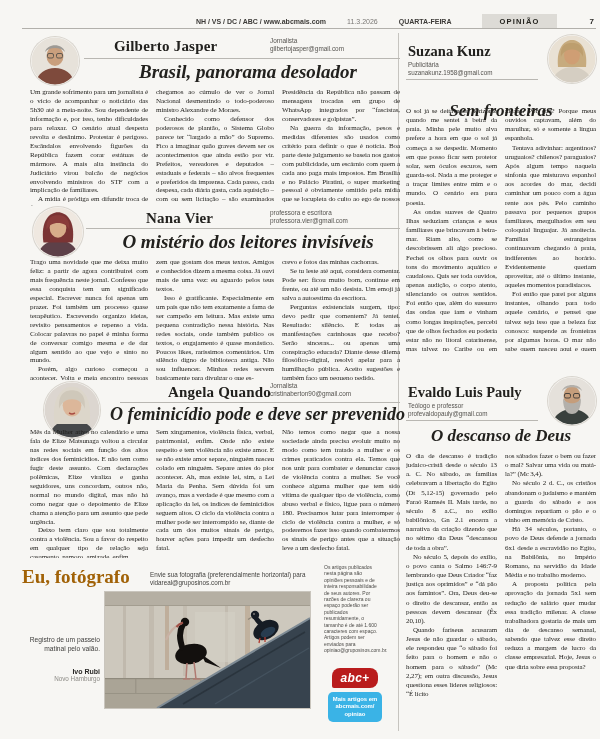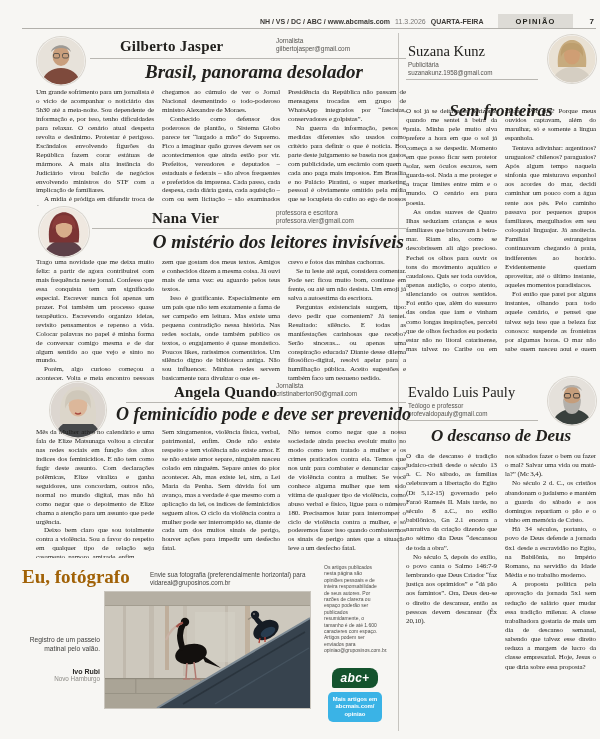--- a/index.html
+++ b/index.html
@@ -1,65 +1,65 @@
 <!DOCTYPE html>
 <html><head>
 <meta charset="utf-8">
 <style>
   html,body{margin:0;padding:0;}
   body{background:#eceae6;font-family:"Liberation Serif",serif;}
   #page{position:relative;width:600px;height:739px;background:#f7f6f3;overflow:hidden;color:#1d1c1a;}
 
   
-  .masthead{position:absolute;top:14px;left:20px;right:6px;display:flex;justify-content:flex-end;align-items:center;gap:5px;font-family:"Liberation Sans",sans-serif;}
+  .masthead{position:absolute;top:14px;left:20px;right:6px;display:flex;justify-content:flex-end;align-items:center;gap:21px;font-family:"Liberation Sans",sans-serif;}
   .ed{font-size:7px;font-weight:bold;color:#3c3a37;}
   .dt{font-size:7px;color:#7a7875;}
   .wd{font-size:7px;font-weight:bold;color:#3c3a37;}
   .secbox{background:#dddbd6;color:#25241f;font-size:7.5px;font-weight:bold;letter-spacing:1.2px;padding:2.5px 17px;margin-left:10px;}
   .pgnum{font-size:8px;font-weight:bold;color:#2c2b28;margin-left:12px;}
   .headrule{position:absolute;top:28px;left:22px;right:4px;border-top:1px solid #b2b0ab;}
 
   
-  .art{position:absolute;left:34px;width:372px;}
+  .art{position:absolute;left:28px;width:372px;}
   .avatar{position:absolute;border-radius:50%;overflow:hidden;box-shadow:0 0 0 1px #d8d4cd;}
   .avatar svg{display:block;width:100%;height:100%;}
   .aname{position:absolute;margin:0;font-size:15px;font-weight:bold;color:#22211e;letter-spacing:.2px;}
   .byline{position:absolute;font-family:"Liberation Sans",sans-serif;font-size:6.4px;line-height:8.2px;color:#55534f;}
   .nrule{position:absolute;right:0;border-top:1px solid #b9b7b2;}
   .atitle{position:absolute;margin:0;font-style:italic;font-weight:600;font-size:19px;color:#22211e;text-align:center;white-space:nowrap;}
   .cols{position:absolute;left:2px;display:flex;gap:8px;}
   .col{width:118px;height:118px;overflow:hidden;font-size:7.1px;line-height:8.95px;letter-spacing:-.12px;text-align:justify;color:#1f1e1b;}
   .col p{margin:0;}
   .col p + p{text-indent:8px;}
 
   
   #sidebar{position:absolute;left:406px;top:33px;width:190px;}
   .vdiv{position:absolute;left:398px;top:33px;height:698px;border-left:1px solid #c6c4bf;}
   .sart{position:absolute;left:0;width:190px;}
-  .sname{position:absolute;left:2px;margin:0;font-size:14.5px;font-weight:normal;color:#22211e;}
+  .sname{position:absolute;left:2px;margin:0;font-size:14.5px;font-weight:bold;color:#22211e;}
   .sby{position:absolute;left:2px;font-family:"Liberation Sans",sans-serif;font-size:6.3px;line-height:8px;color:#55534f;}
   .srule{position:absolute;left:0;width:132px;border-top:1px solid #b9b7b2;}
   .stitle{position:absolute;left:0;width:190px;margin:0;font-style:italic;font-weight:600;font-size:17px;text-align:center;white-space:nowrap;color:#22211e;}
   .scols{position:absolute;left:0;display:flex;gap:8px;}
   .scol{width:91px;overflow:hidden;font-size:7px;line-height:9.15px;letter-spacing:-.12px;text-align:justify;color:#1f1e1b;}
   .scol p{margin:0;}
   .scol p + p{text-indent:7px;}
 
   
   #photofeat{position:absolute;left:20px;top:562px;width:372px;height:172px;}
   .pf-head{position:absolute;left:2px;top:4px;margin:0;font-size:19px;font-weight:bold;color:#a16207;}
   .pf-instr{position:absolute;left:130px;top:9px;width:168px;font-family:"Liberation Sans",sans-serif;font-size:6.3px;line-height:8px;color:#3f3e3b;}
   .pf-photo{position:absolute;left:85px;top:30px;width:205px;height:116px;box-shadow:0 0 0 1px #c9c5bd;}
   .pf-photo svg{display:block;width:100%;height:100%;}
   .pf-cap{position:absolute;left:0;top:74px;width:80px;text-align:right;font-family:"Liberation Sans",sans-serif;font-size:6.7px;line-height:8.6px;color:#3f3e3c;}
   .pf-credit{position:absolute;left:0;top:106px;width:80px;text-align:right;font-family:"Liberation Sans",sans-serif;}
   .pf-credit .nm{font-size:7px;font-weight:bold;color:#2a2927;}
   .pf-credit .ct{font-size:6.3px;color:#8d8b86;}
   .disclaimer{position:absolute;left:304px;top:2px;width:56px;font-family:"Liberation Sans",sans-serif;font-size:5px;line-height:6.4px;color:#4c4b48;text-align:left;}
-  .promo-logo{position:absolute;left:312px;top:106px;width:46px;height:20px;background:#14532d;border-radius:8px 8px 8px 2px;display:flex;align-items:center;justify-content:center;color:#fff;font-family:"Liberation Sans",sans-serif;font-weight:bold;font-style:italic;font-size:12px;letter-spacing:.3px;}
+  .promo-logo{position:absolute;left:312px;top:106px;width:46px;height:20px;background:#b91c1c;border-radius:8px 8px 8px 2px;display:flex;align-items:center;justify-content:center;color:#fff;font-family:"Liberation Sans",sans-serif;font-weight:bold;font-style:italic;font-size:12px;letter-spacing:.3px;}
   .promo-box{position:absolute;left:308px;top:130px;width:54px;height:30px;background:#3ab3e6;border-radius:5px;display:flex;flex-direction:column;align-items:center;justify-content:center;color:#fff;font-family:"Liberation Sans",sans-serif;font-size:5.9px;font-weight:bold;line-height:7.4px;text-align:center;}
   .promo-box p{margin:0;}
 </style>
 </head>
 <body>
 
 <div id="page">
 
   <div class="masthead">
     <span class="ed">NH / VS / DC / ABC / www.abcmais.com</span>
@@ -124,21 +124,21 @@
             <path d="M13 22 C12 10 19 8 24 8 C29 8 36 10 35 22 C32 13 16 13 13 22 Z" fill="#8a3c3a"></path>
           </g>
         </svg>
     </div>
     <h2 class="aname" style="left:118px;top:6px;">Nana Vier</h2>
     <div class="byline" style="left:242px;top:5px;">
       <div>professora e escritora</div>
       <div>professora.vier@gmail.com</div>
     </div>
     <div class="nrule" style="top:24px;left:58px;"></div>
-    <h1 class="atitle" style="top:27px;left:70px;width:300px;text-align:right;">O mistério dos leitores invisíveis</h1>
+    <h1 class="atitle" style="top:27px;left:70px;width:300px;">O mistério dos leitores invisíveis</h1>
     <div class="cols" style="top:54px;">
       <div class="col" style="height:122px;">
           <p>Trago uma novidade que me deixa muito feliz: a partir de agora contribuirei com mais frequência neste jornal. Confesso que essa conquista tem um significado especial. Escrever nunca foi apenas um prazer. Foi também um processo quase terapêutico. Escrevendo organizo ideias, revisito pensamentos e repenso a vida. Colocar palavras no papel é minha forma de conversar comigo mesma e de dar algum sentido ao que vejo e sinto no mundo.</p>
           <p>Porém, algo curioso começou a acontecer. Volta e meia encontro pessoas na rua que me reconhecem e di-</p>
         </div>
       <div class="col" style="height:122px;">
           <p>zem que gostam dos meus textos. Amigos e conhecidos dizem a mesma coisa. Já ouvi mais de uma vez: eu aguardo pelos teus textos.</p>
           <p>Isso é gratificante. Especialmente em um país que não tem exatamente a fama de ser campeão em leitura. Mas existe uma pequena contradição nessa história. Nas redes sociais, onde também publico os textos, o engajamento é quase monástico. Poucos likes, raríssimos comentários. Um silêncio digno de biblioteca antiga. Não sou influencer. Minhas redes servem basicamente para divulgar o que es-</p>
         </div>
       <div class="col" style="height:122px;">
@@ -307,20 +307,21 @@
       <div class="sby" style="top:26px;">
         <div>Teólogo e professor</div>
         <div>profevaldopauly@gmail.com</div>
       </div>
       <div class="srule" style="top:44px;"></div>
       <h1 class="stitle" style="top:50px;">O descanso de Deus</h1>
       <div class="scols" style="top:76px;">
         <div class="scol" style="height:268px;">
             <p>O dia de descanso é tradição judaico-cristã desde o século 13 a. C. No sábado, as famílias celebravam a libertação do Egito (Dt 5,12-15) governado pelo Faraó Ramsés II. Mais tarde, no século 8 a.C., no exílio babilônico, Gn 2.1 encerra a narrativa da criação dizendo que no sétimo dia Deus “descansou de toda a obra”.</p>
             <p>No século 5, depois do exílio, o povo canta o Salmo 146:7-9 lembrando que Deus Criador “faz justiça aos oprimidos” e “dá pão aos famintos”. Ora, Deus deu-se o direito de descansar, então as pessoas devem descansar (Êx 20,10).</p>
+            <p>Quando fariseus acusaram Jesus de não guardar o sábado, ele respondeu que “o sábado foi feito para o homem e não o homem para o sábado” (Mc 2,27); em outra discussão, Jesus questiona esses líderes religiosos: “É lícito</p>
           </div>
         <div class="scol" style="height:268px;">
             <p>nos sábados fazer o bem ou fazer o mal? Salvar uma vida ou matá-la?” (Mc 3,4).</p>
             <p>No século 2 d. C., os cristãos abandonam o judaísmo e mantém a guarda do sábado e aos domingos repartiam o pão e o vinho em memória de Cristo.</p>
             <p>Há 34 séculos, portanto, o povo de Deus defende a jornada 6x1 desde a escravidão no Egito, na Babilônia, no Império Romano, na servidão da Idade Média e no trabalho moderno.</p>
             <p>A proposta política pela aprovação da jornada 5x1 sem redução de salário quer mudar essa tradição milenar. A classe trabalhadora gostaria de mais um dia de descanso semanal, sabendo que talvez esse direito reduza a margem de lucro da classe empresarial. Hoje, Jesus o que diria sobre essa proposta?</p>
           </div>
       </div>
     </section>
   </div>

